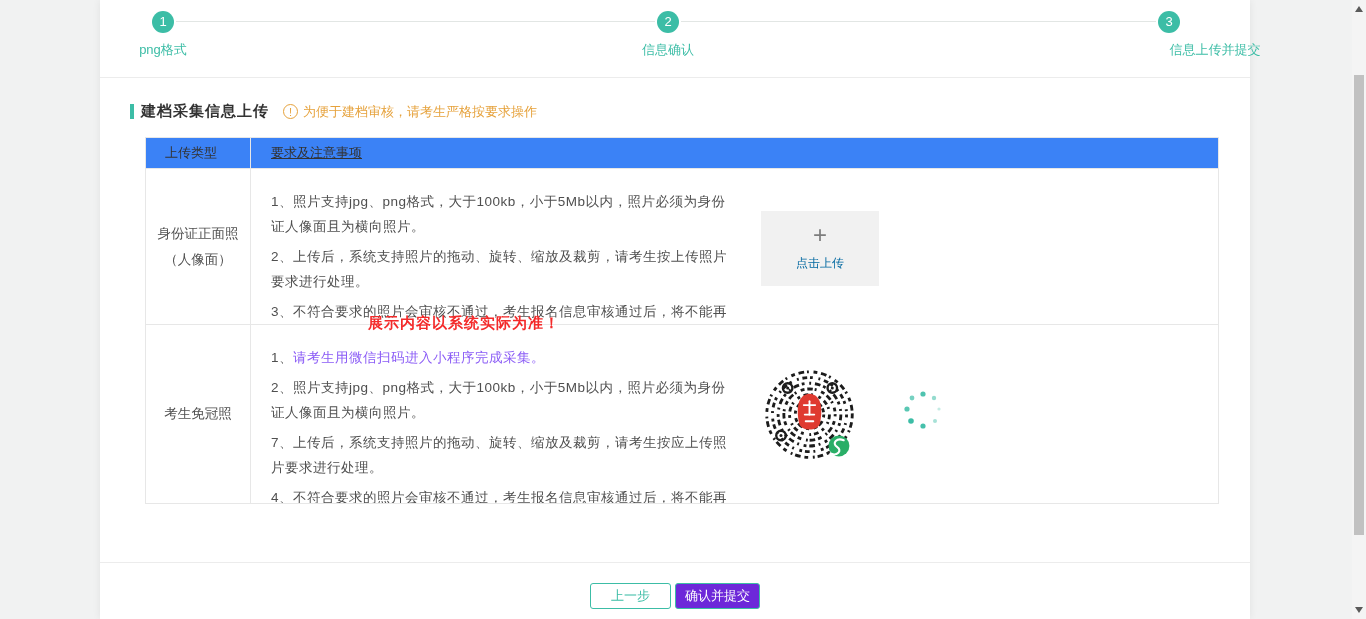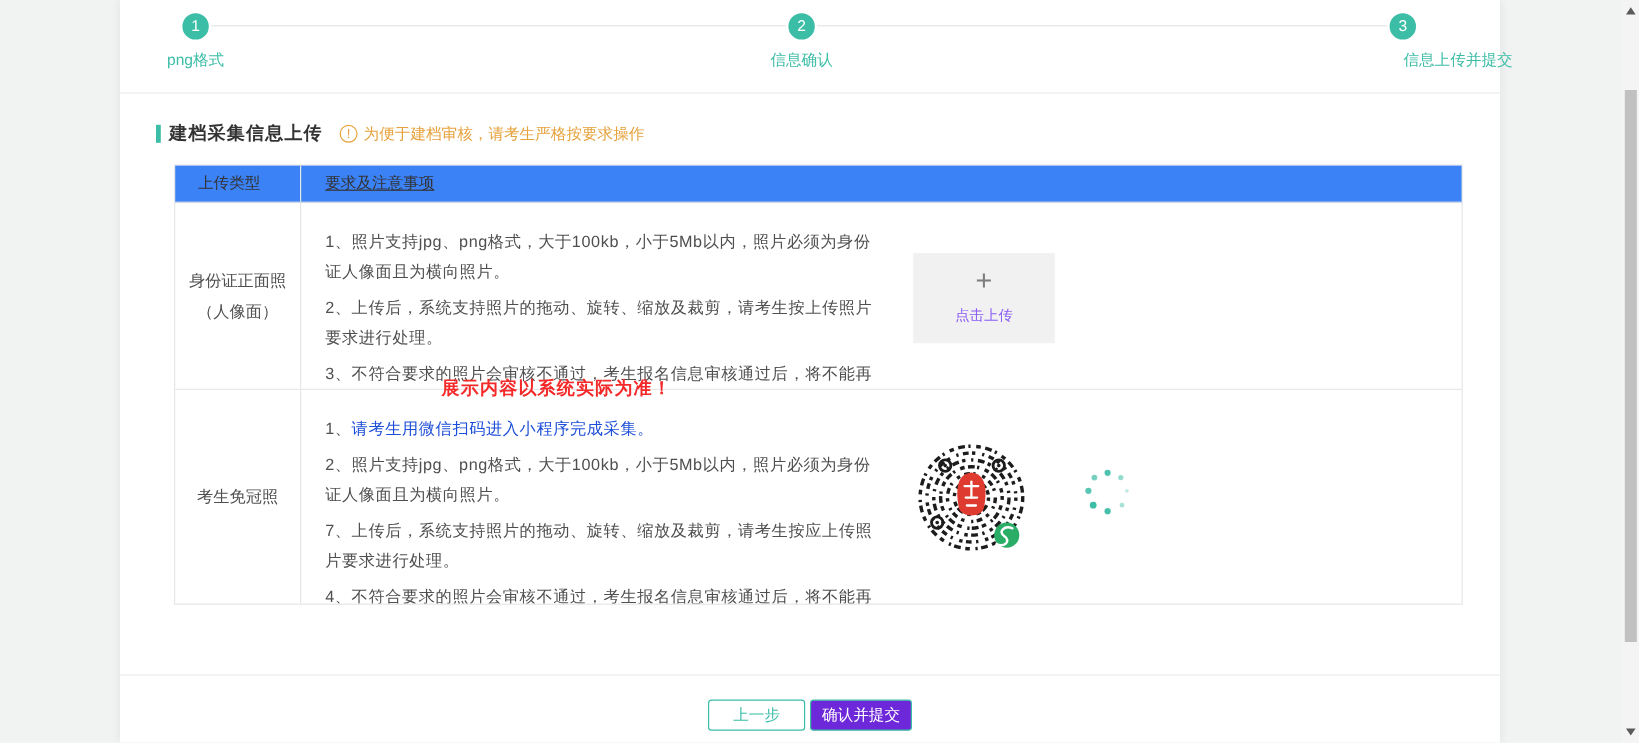--- a/index.html
+++ b/index.html
@@ -47,29 +47,29 @@
   .trow + .trow { border-top:1px solid #e7e7e7; }
   .row-id { height:155px; }
   .row-bare { height:179px; }
   .td-type {
     width:105px; border-right:1px solid #e7e7e7;
     display:flex; align-items:center; justify-content:center; text-align:center;
     color:#4f4f4f; font-size:13.5px; line-height:26px; padding:0 6px;
   }
   .td-req { flex:1; position:relative; padding:20px 0 0 20px; overflow:hidden; }
   .td-req p { width:458px; color:#4f4f4f; font-size:13.5px; line-height:25px; margin-bottom:5px; letter-spacing:0.5px; }
-  .green-link { color:#1d4ed8; }
+  .green-link { color:#8b5cf6; }
 
   
   .upload-box {
     position:absolute; left:510px; top:42px; width:118px; height:75px;
     background:#f1f1f1; cursor:pointer; text-align:center;
   }
   .plus-icon { margin-top:12px; font-size:24px; color:#7d7d7d; line-height:24px; font-weight:400; }
-  .upload-label { margin-top:8px; font-size:12px; color:#8b5cf6; }
+  .upload-label { margin-top:8px; font-size:12px; color:#0369a1; }
 
   
   .qr-wrap { position:absolute; left:511px; top:44px; width:95px; height:95px; }
   .spinner-wrap { position:absolute; left:651px; top:64px; width:42px; height:42px; }
 
   
   .red-notice {
     position:absolute; left:268px; top:314px; z-index:5;
     color:#f42a2a; font-size:15px; font-weight:bold; letter-spacing:1px;
   }

